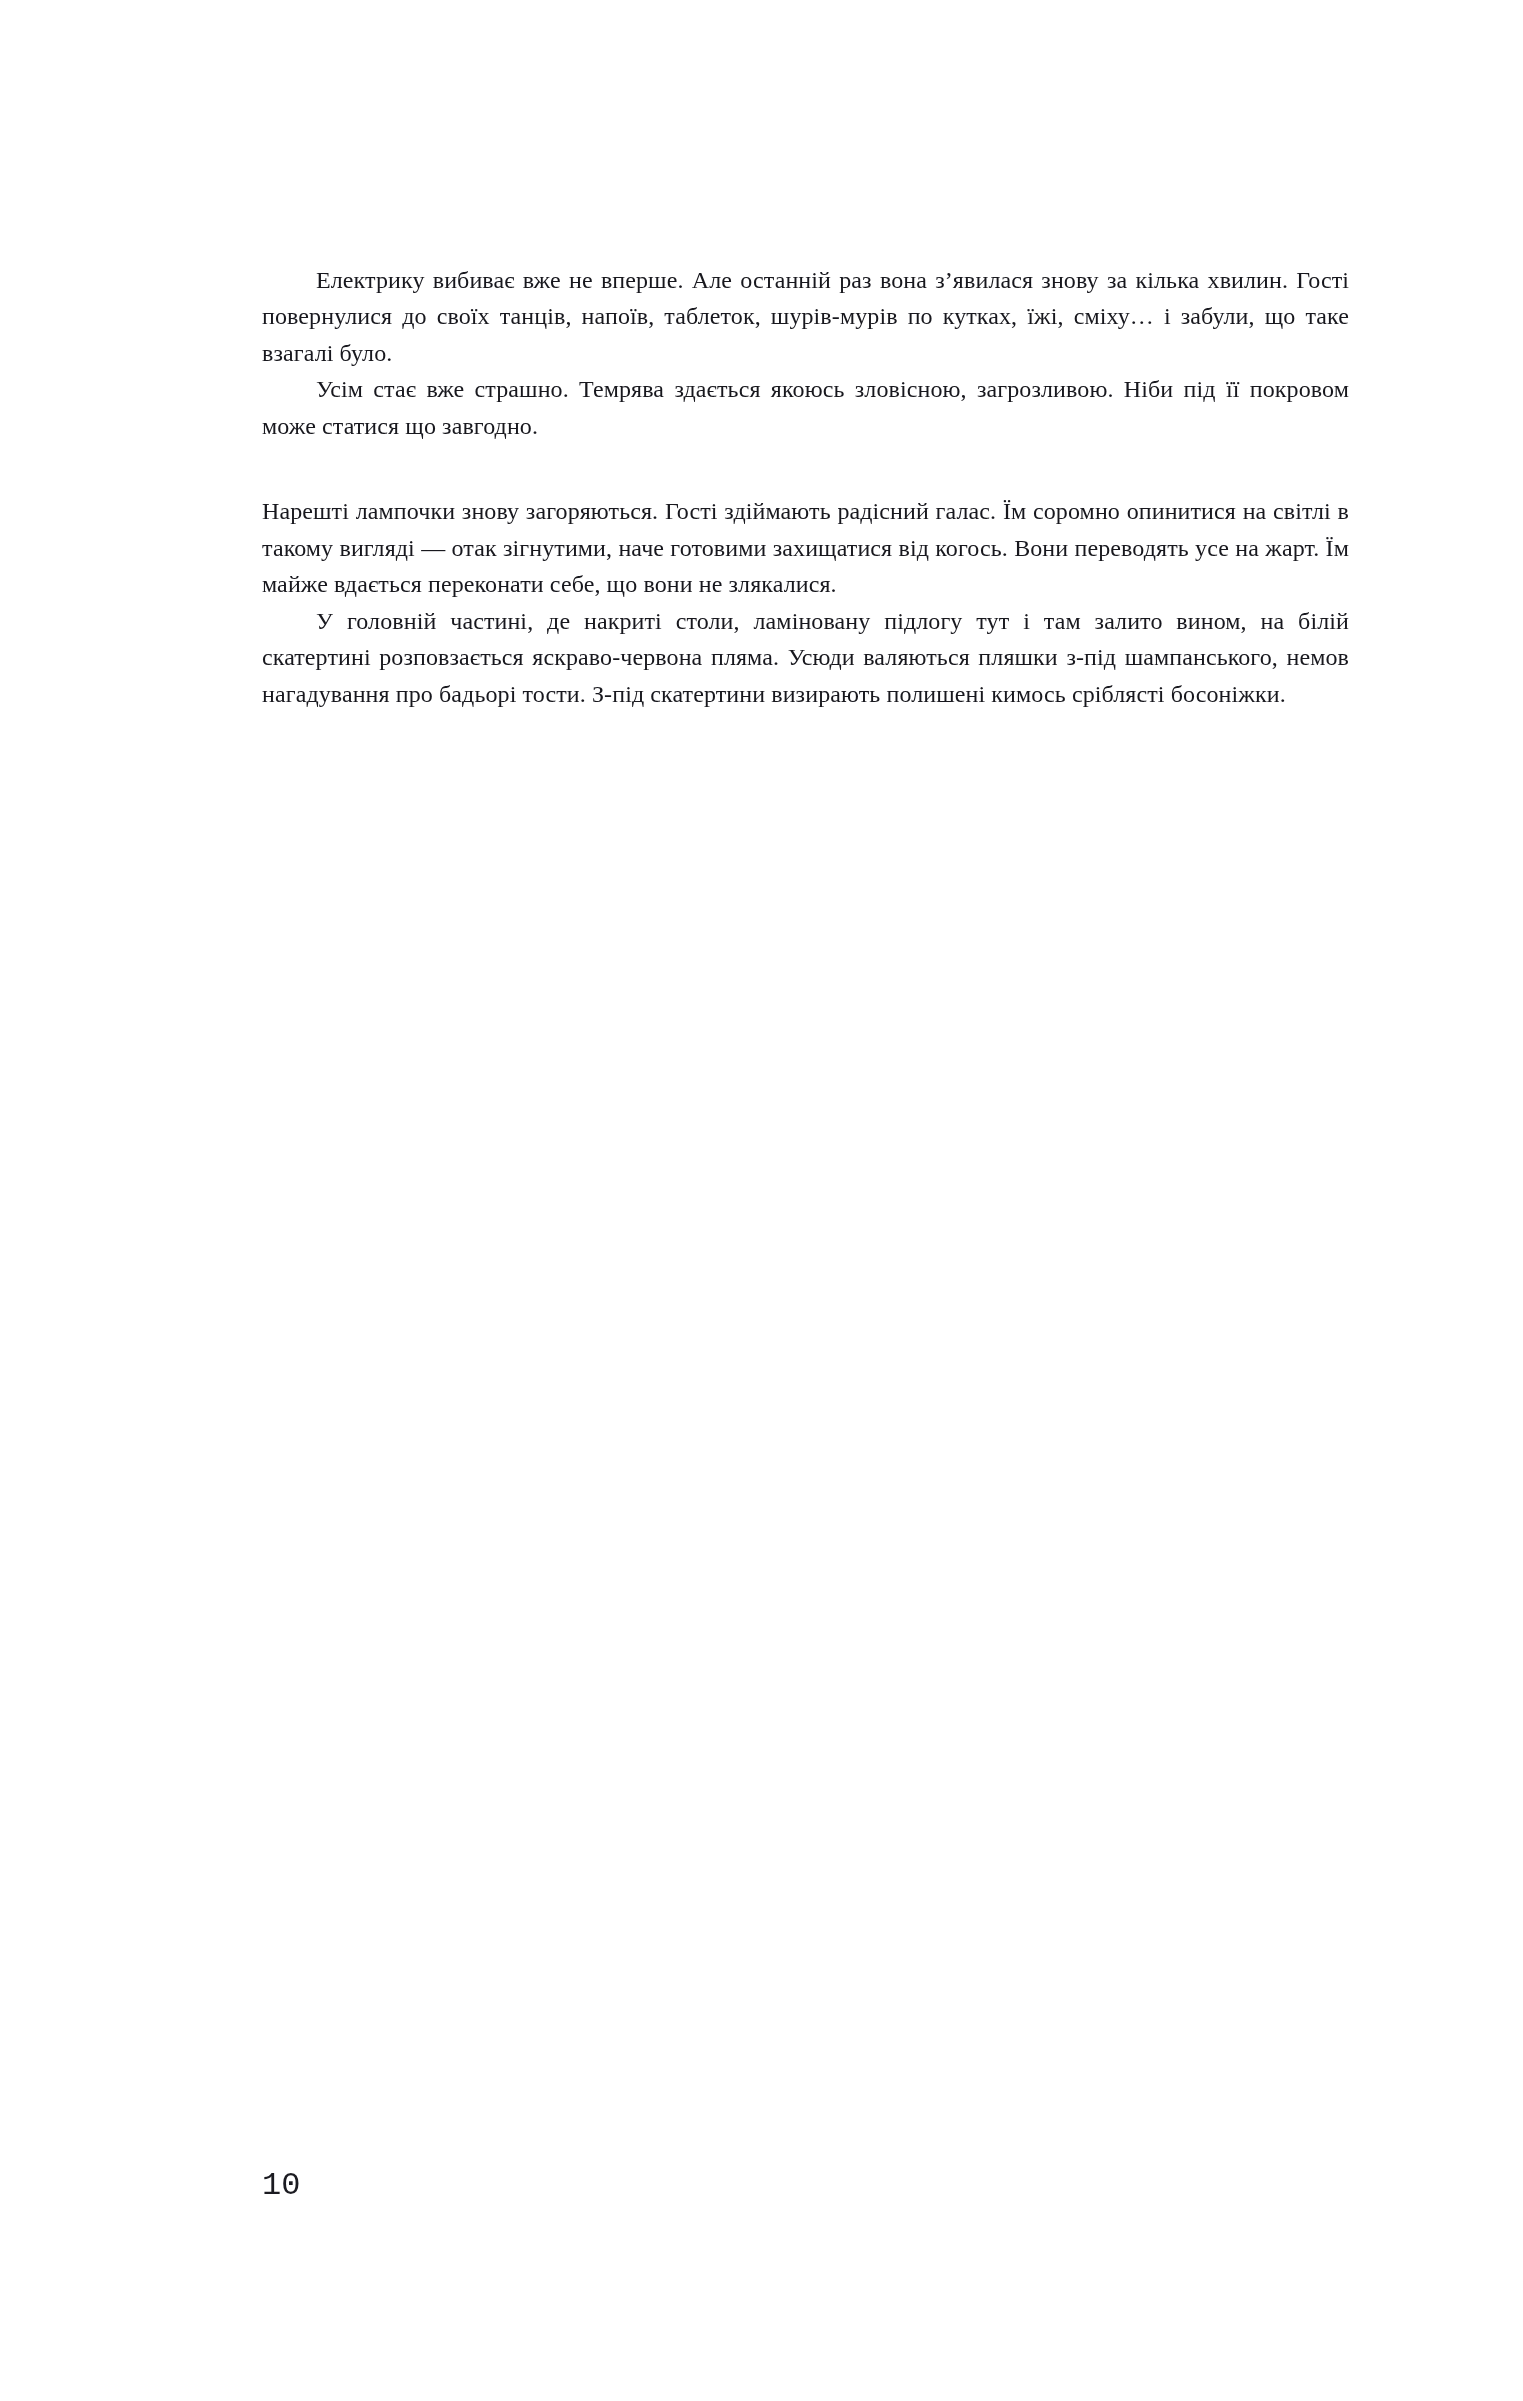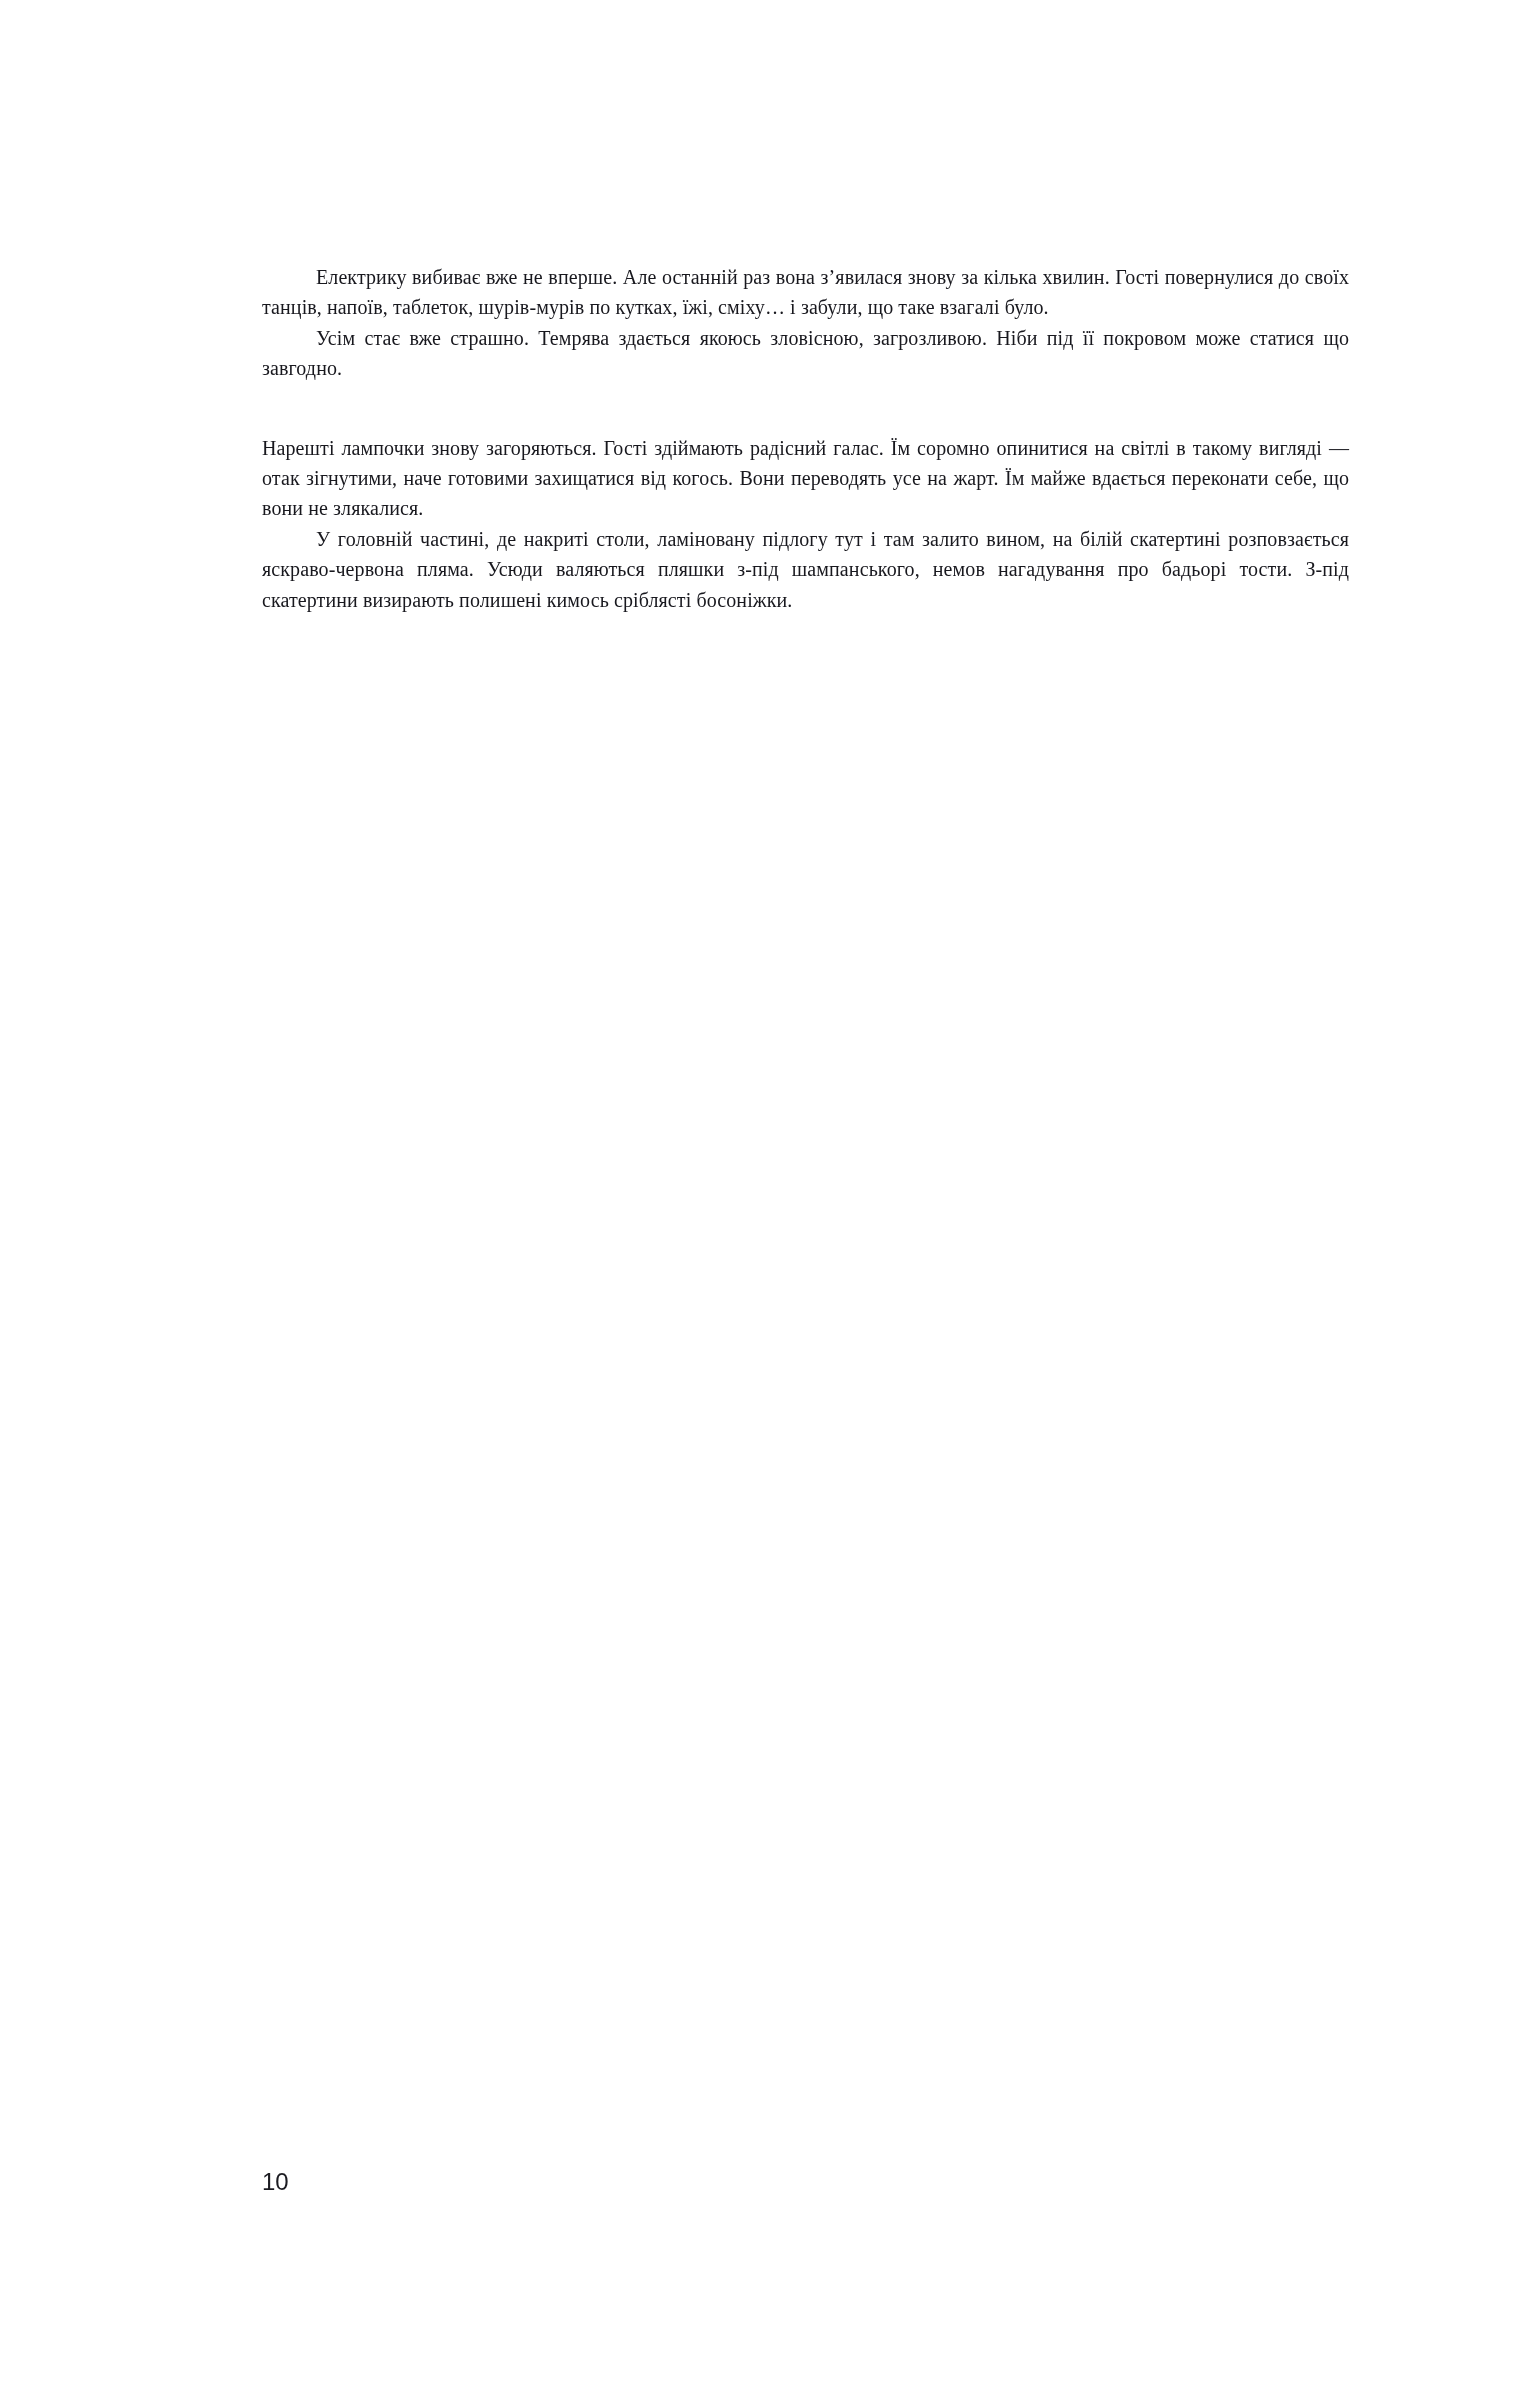--- a/index.html
+++ b/index.html
@@ -26,42 +26,42 @@
     position: absolute;
     left: 262px;
     top: 262px;
     width: 1087px;
   }
   .block {
     margin: 0 0 0 0;
   }
   p.para {
     margin: 0;
-    font-size: 20px;
+    font-size: 24px;
     line-height: 1.52;
     text-align: justify;
     text-justify: inter-word;
     letter-spacing: 0.1px;
     color: #18181e;
     hyphens: manual;
   }
   p.para.indent {
     text-indent: 54px;
   }
   .gap {
     height: 49px;
   }
   .folio {
     position: absolute;
     left: 262px;
     top: 2170px;
-    font-size: 24px;
+    font-size: 32px;
     line-height: 1;
     color: #1b1b21;
-    font-family: Liberation Sans, sans-serif;
+    font-family: Liberation Mono, monospace;
   }
 </style>
 </head>
 <body>
 
 <div class="page">
 
   <div class="text-column">
 
     <div class="block">

